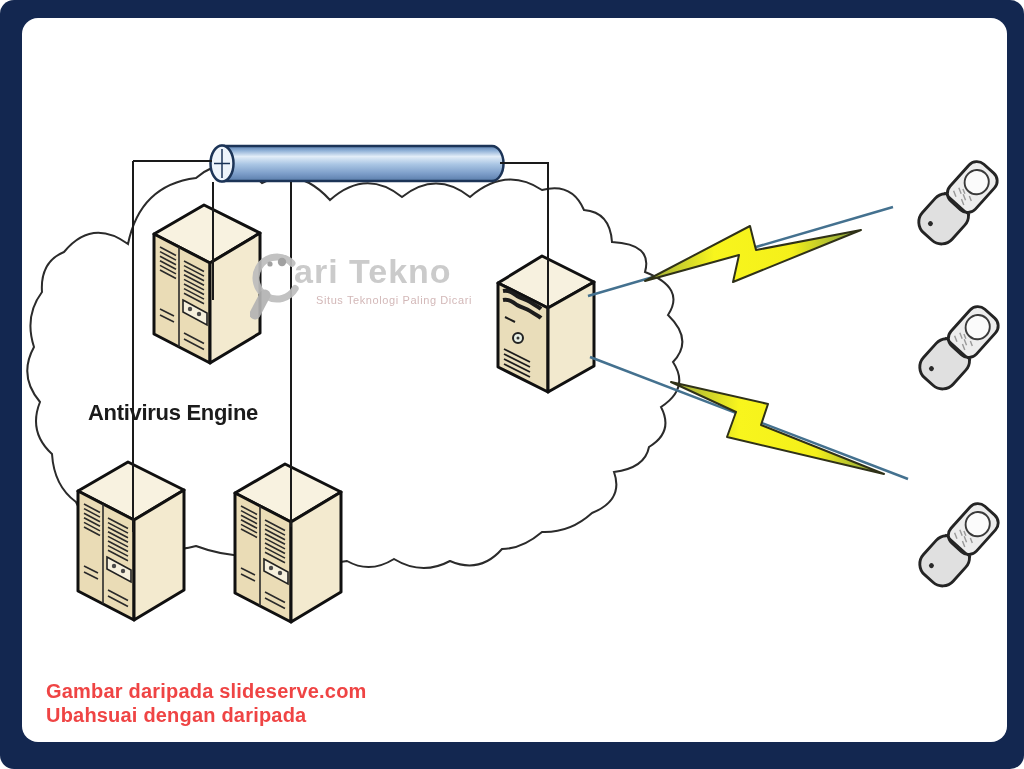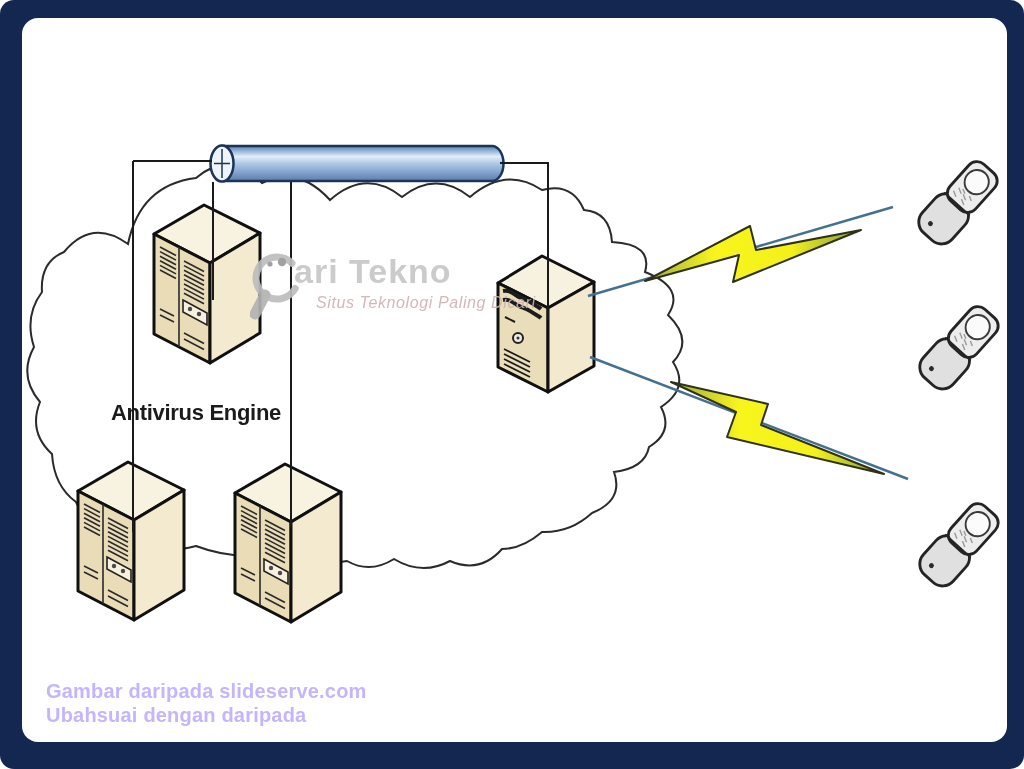--- a/index.html
+++ b/index.html
@@ -10,35 +10,35 @@
   }
   .panel{
     position:absolute;left:22px;top:18px;width:985px;height:724px;
     background:#ffffff;border-radius:16px;
   }
   svg.diagram{position:absolute;left:0;top:0;}
   .node-label{
     position:absolute;font-weight:bold;color:#1b1b1b;
     letter-spacing:-0.3px;white-space:nowrap;
   }
-  #label-antivirus{left:96px;top:400px;width:200px;text-align:center;font-size:22px;}
+  #label-antivirus{left:88px;top:400px;width:200px;font-size:22px;}
   #label-serverside{left:487px;top:427px;width:140px;font-size:21px;}
   .caption{
-    position:absolute;left:46px;top:679px;color:#c4b5fd;font-weight:bold;
+    position:absolute;left:46px;top:679px;color:#ef4444;font-weight:bold;
     font-size:20px;line-height:24px;letter-spacing:0.2px;
   }
   .watermark{position:absolute;left:250px;top:246px;width:230px;opacity:0.92;text-align:center;}
   .wm-row{position:relative;height:52px;}
   .wm-glass{position:absolute;left:0;top:2px;}
   .wm-brand{
     position:absolute;left:44px;top:6px;font-size:34px;font-weight:bold;
     color:#c7c7c7;letter-spacing:1px;white-space:nowrap;
   }
   .wm-tagline{
-    position:absolute;left:66px;top:48px;font-size:16px;font-style:italic;
+    position:absolute;left:66px;top:48px;font-size:11px;
     color:#cfb2b2;letter-spacing:0.6px;white-space:nowrap;
   }
 </style>
 </head>
 <body>
 
 <div class="stage">
   <div class="panel"></div>
 
   <svg class="diagram" width="1024" height="769" viewBox="0 0 1024 769">

